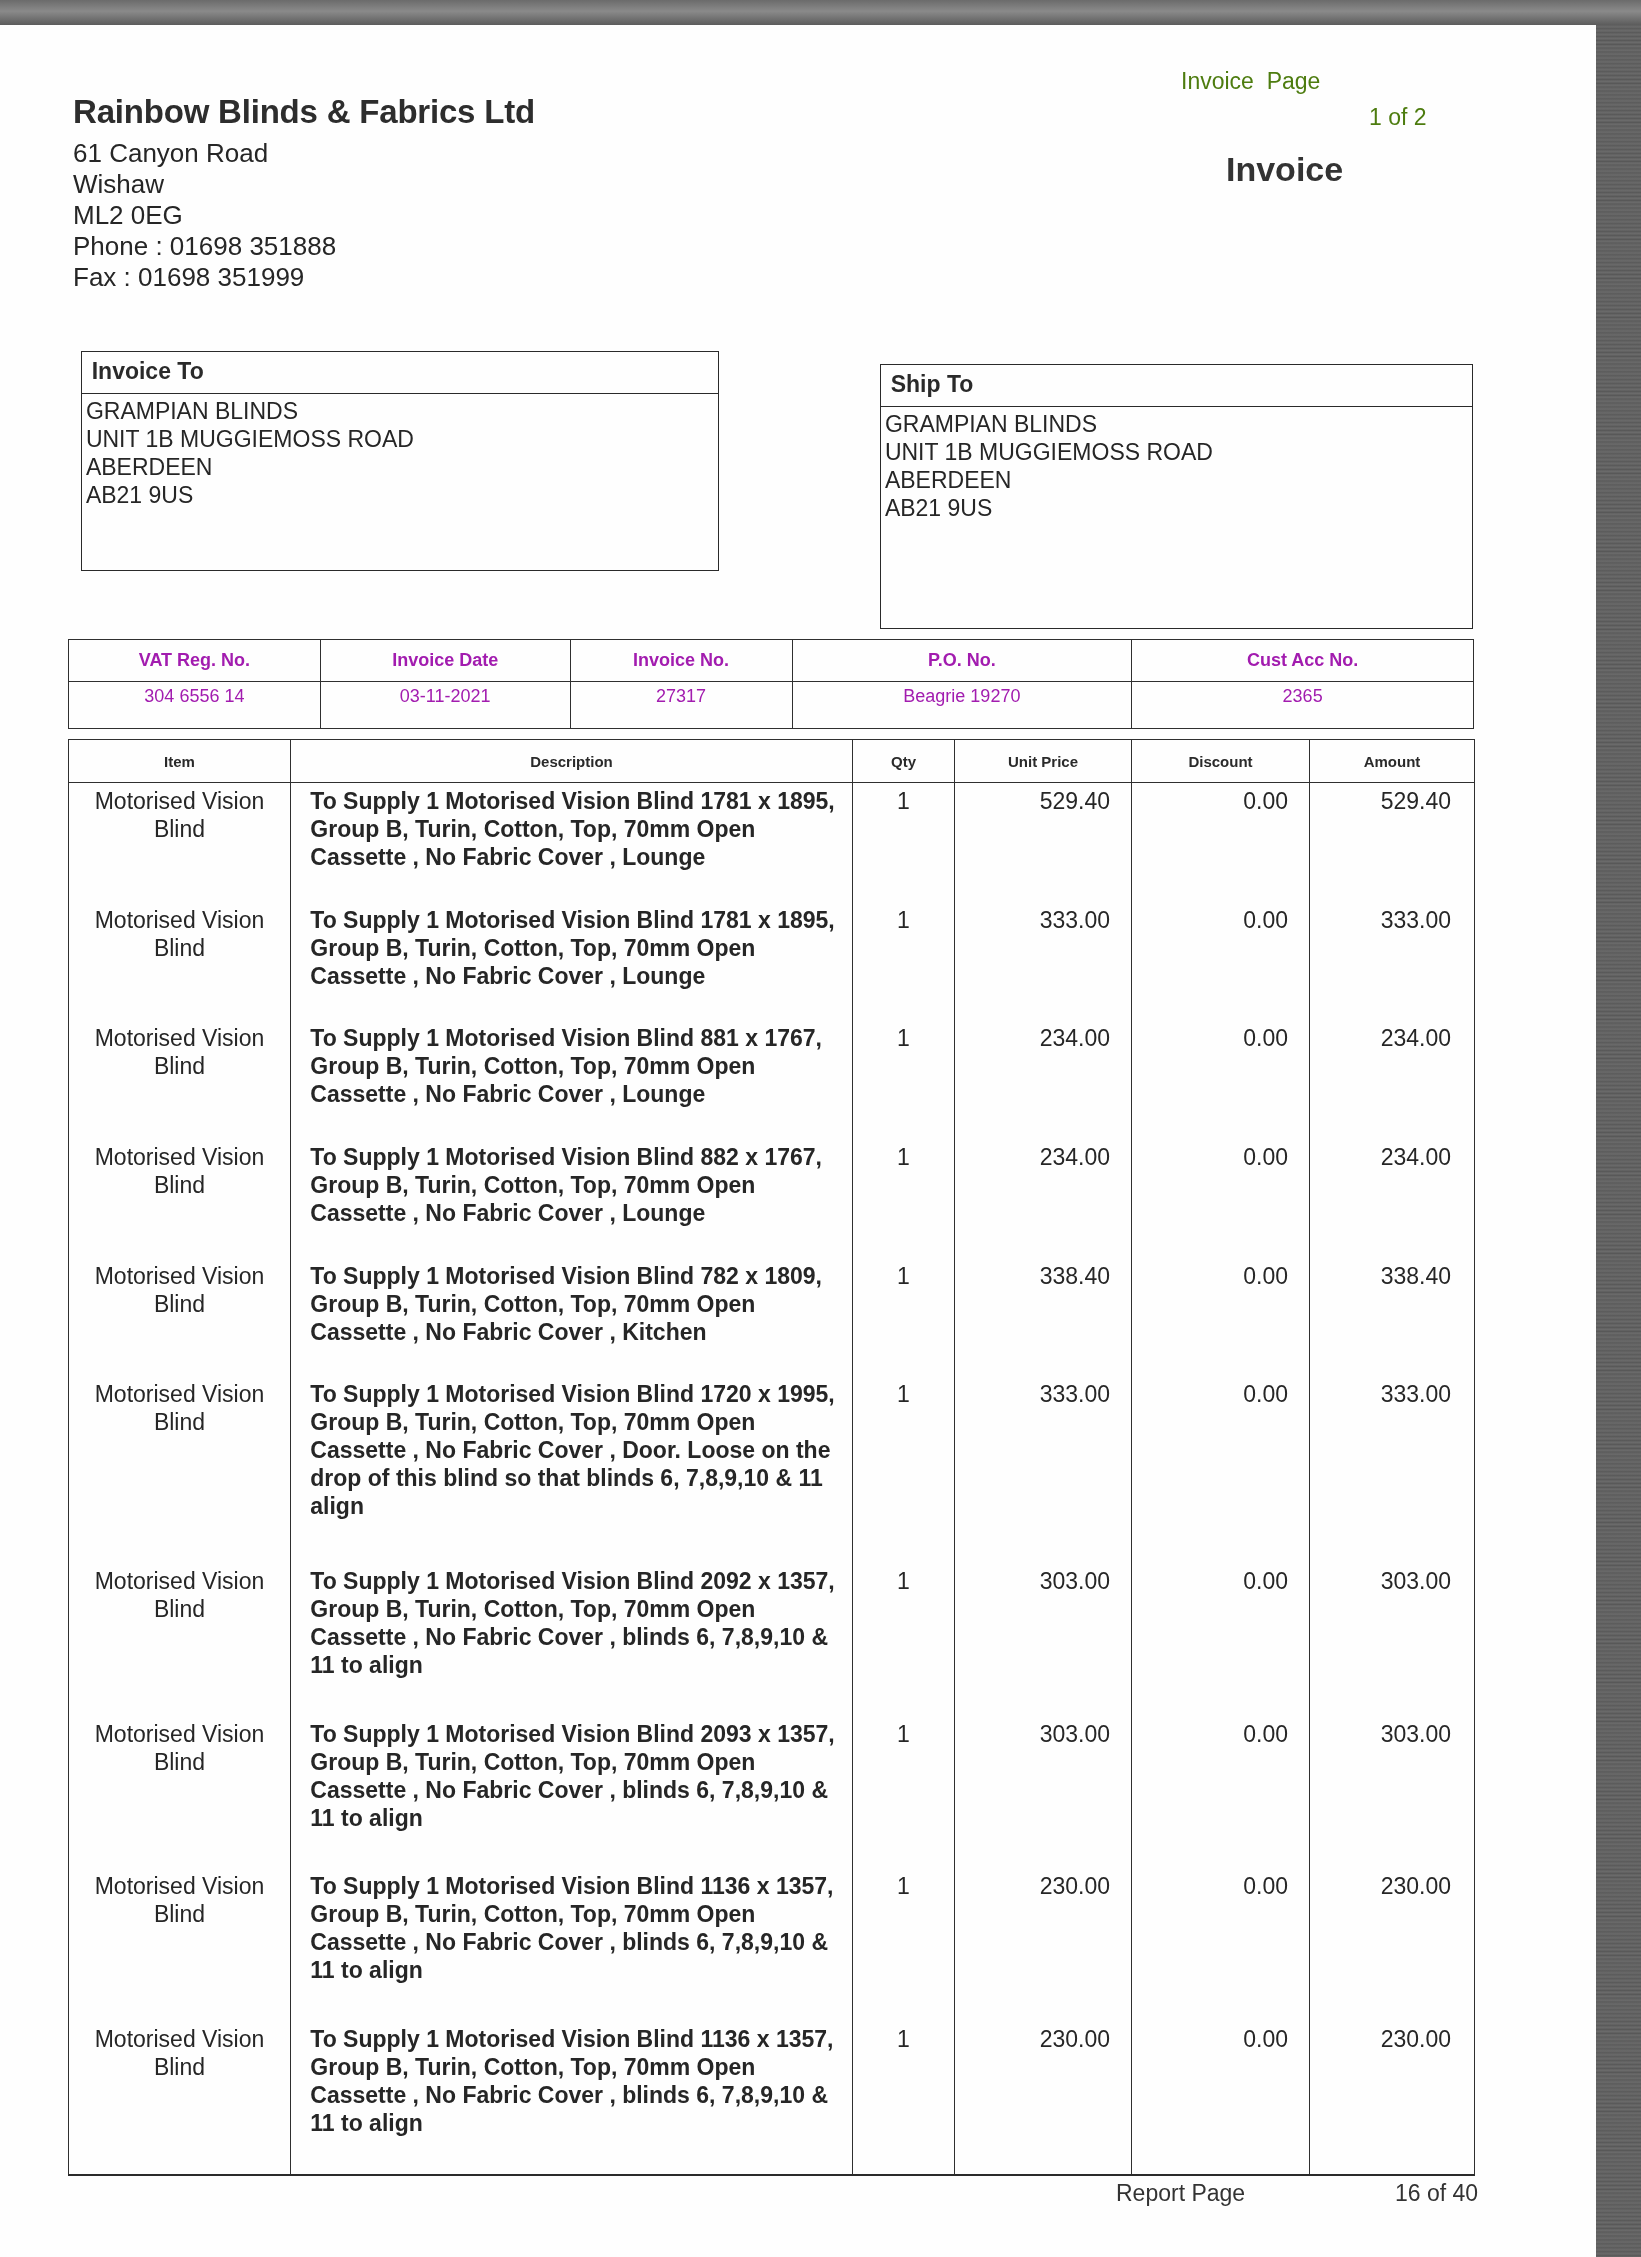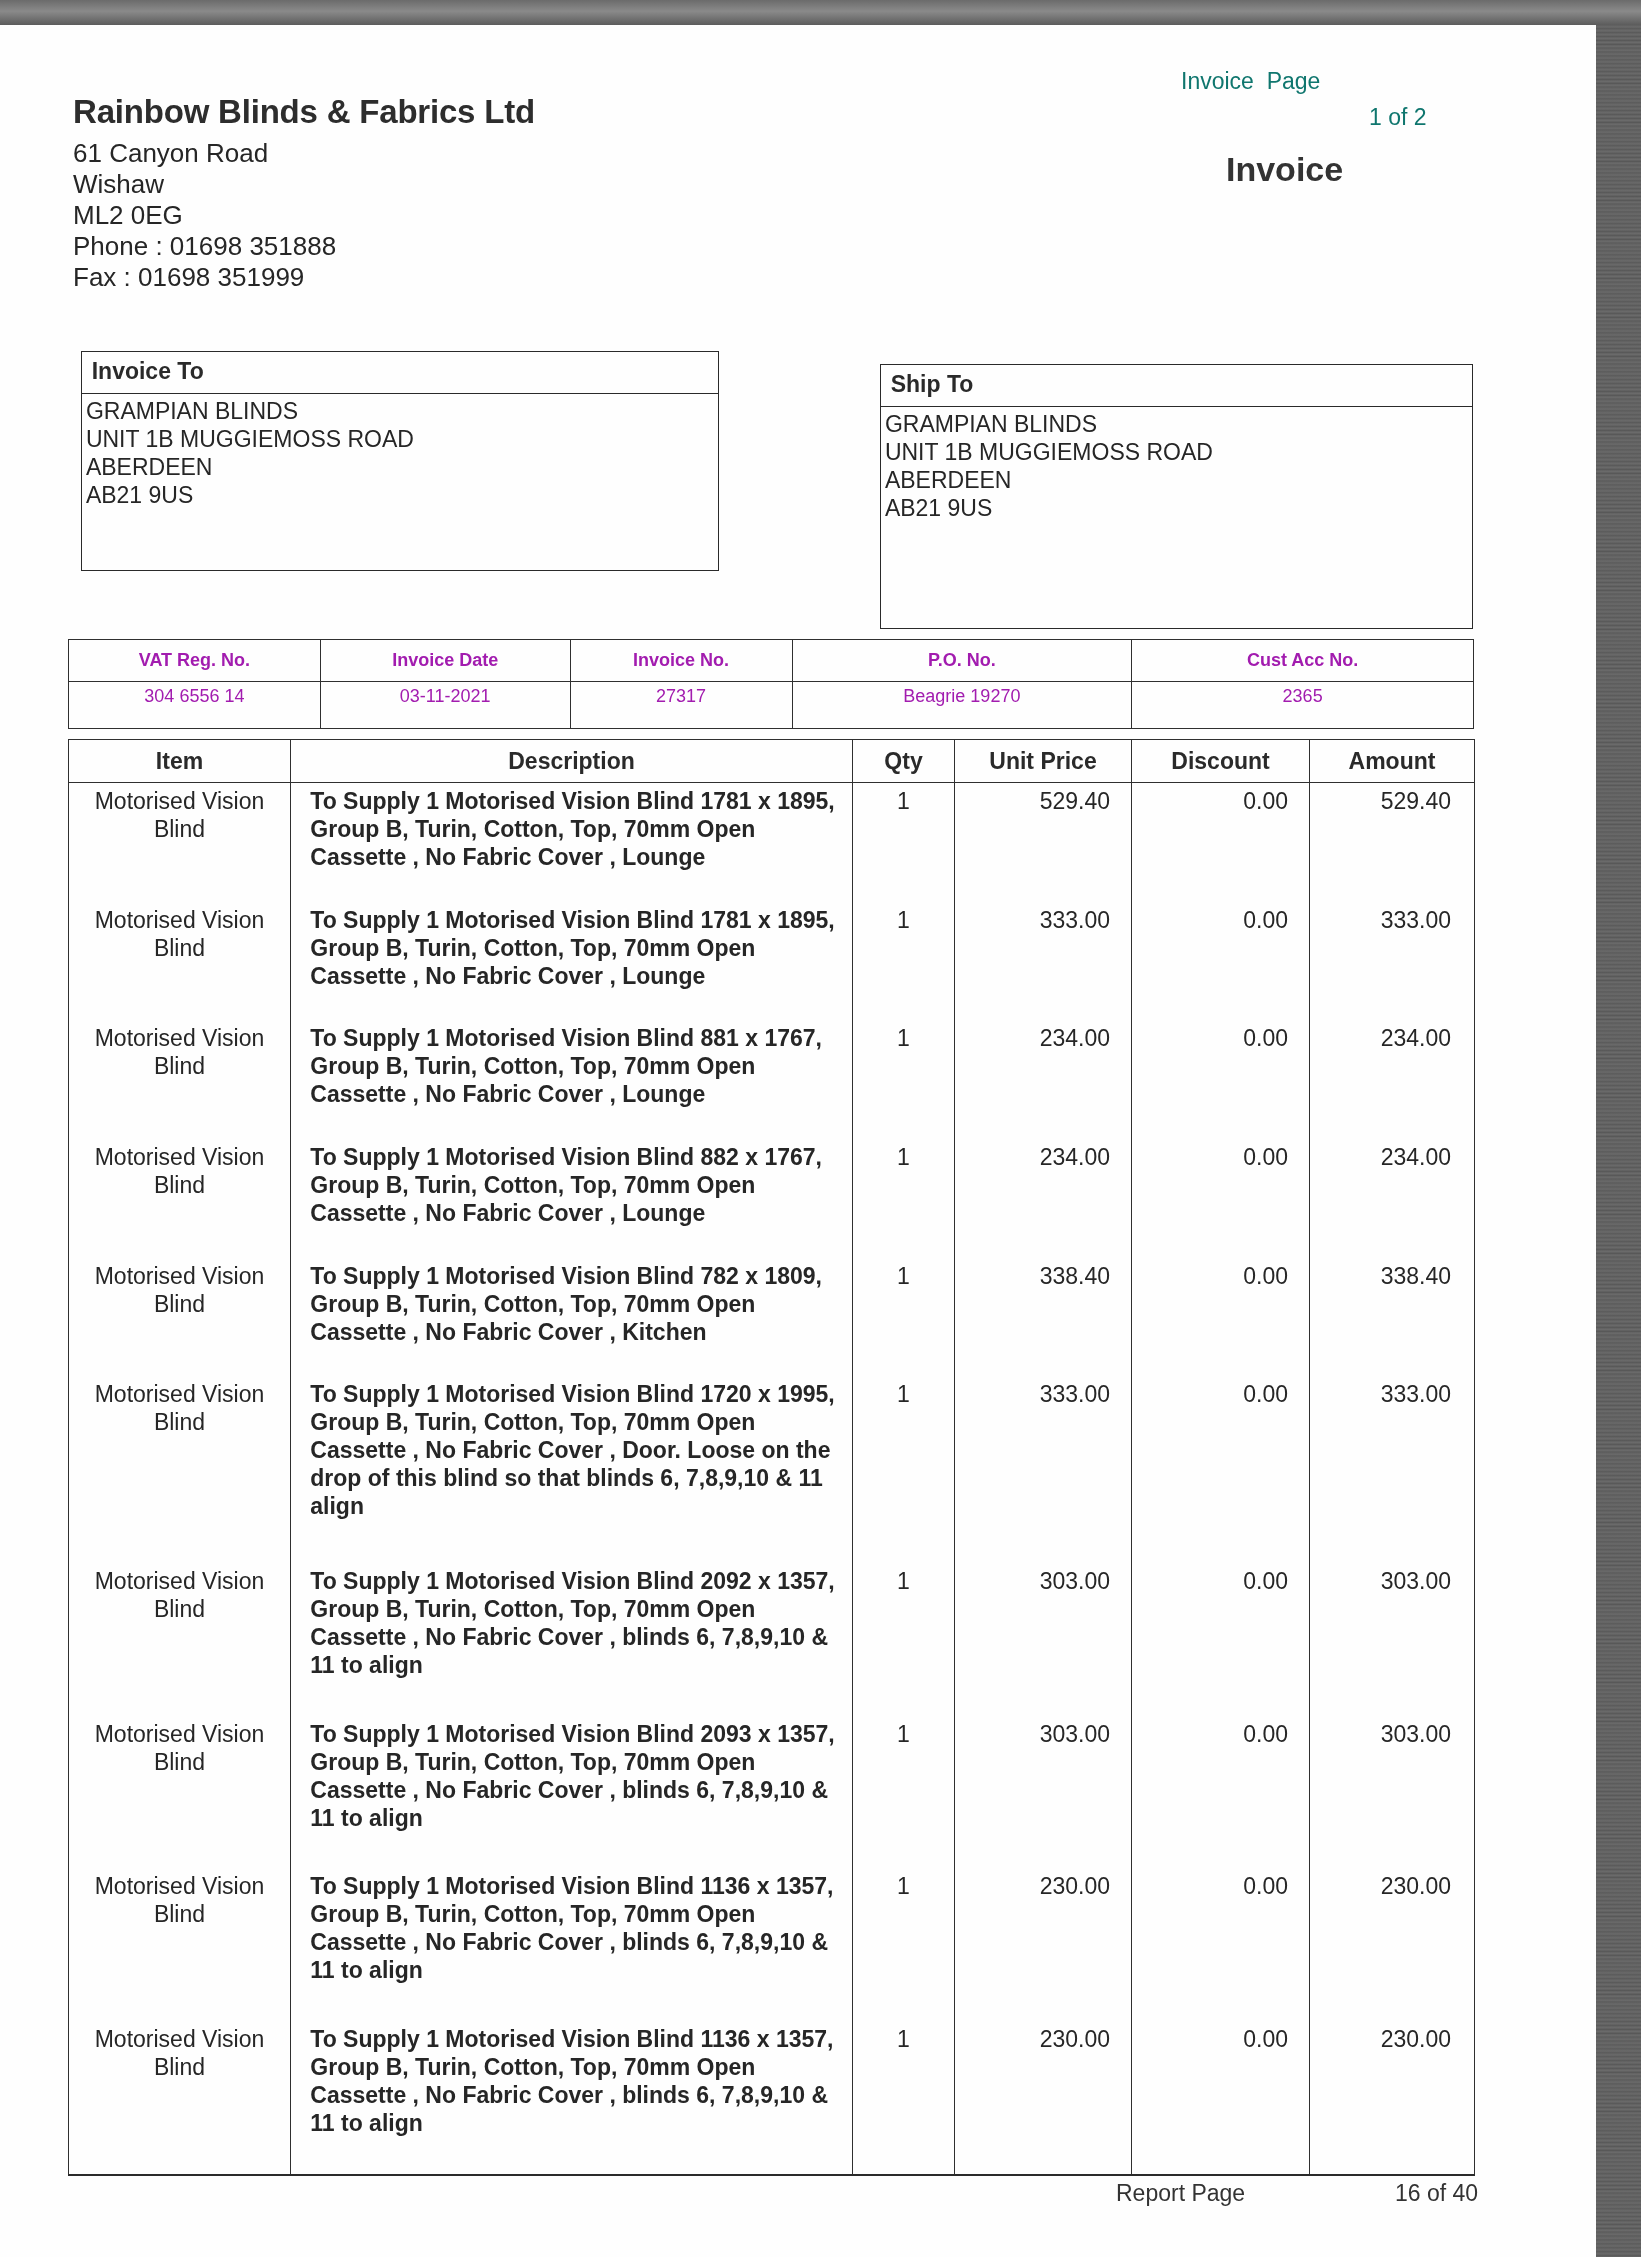--- a/index.html
+++ b/index.html
@@ -15,21 +15,21 @@
     }
     .scan-right {
       position: absolute; left: 1596px; top: 25px; width: 45px; height: 2232px;
       background: repeating-linear-gradient(to bottom, #5e5e5e 0px, #6a6a6a 1.9px, #585858 3.9px);
     }
     .sheet { position: absolute; left: 0; top: 25px; width: 1596px; height: 2232px; background: #fefefe; }
 
     .abs { position: absolute; }
     .company-name { left: 73px; top: 93px; font-size: 33px; font-weight: bold; color: #2d2d2d; letter-spacing: -0.2px; }
     .addr-line { left: 73px; font-size: 26px; color: #262626; }
-    .page-label { top: 68px; font-size: 23px; color: #0f766e; }
+    .page-label { top: 68px; font-size: 23px; color: #4d7c0f; }
     .doc-title { left: 1226px; top: 150px; font-size: 34px; font-weight: bold; color: #333; }
 
     .party-box {
       position: absolute; border: 1.9px solid #2a2a2a; box-sizing: border-box;
     }
     .party-box .hdr {
       height: 42px; border-bottom: 1.9px solid #2a2a2a; box-sizing: border-box;
       font-weight: bold; font-size: 23px; padding: 5.8px 0 0 9.7px; color: #2a2a2a;
     }
     .party-box .body { padding: 2.9px 0 0 3.9px; font-size: 23px; line-height: 28px; color: #262626; }
@@ -38,21 +38,21 @@
     .meta td, .meta th {
       border: 1.9px solid #2f2f2f; text-align: center; font-size: 18px; color: #a21caf;
       padding: 0;
       margin-top: 12px;
     }
     .meta th { font-weight: bold; height: 41px; }
     .meta td { height: 42px; vertical-align: top; padding-top: 3.9px; }
 
     .items { table-layout: fixed; }
     .items th {
-      border: 1.9px solid #2f2f2f; font-weight: bold; font-size: 23px; color: #2a2a2a;
+      border: 1.9px solid #2f2f2f; font-weight: bold; font-size: 15px; color: #2a2a2a;
       height: 42px; text-align: center; padding: 0;
     }
     .items td {
       border-left: 1.9px solid #2f2f2f; border-right: 1.9px solid #2f2f2f;
       vertical-align: top; font-size: 23px; line-height: 28px; color: #262626;
       padding: 0;
     }
     .items tr.line td { padding-top: 4px; padding-bottom: 9.7px; }
     .items td.item { text-align: center; padding-left: 5.8px; padding-right: 5.8px; }
     .items td.desc { padding-left: 19.3px; padding-right: 5.8px; font-weight: bold; }

